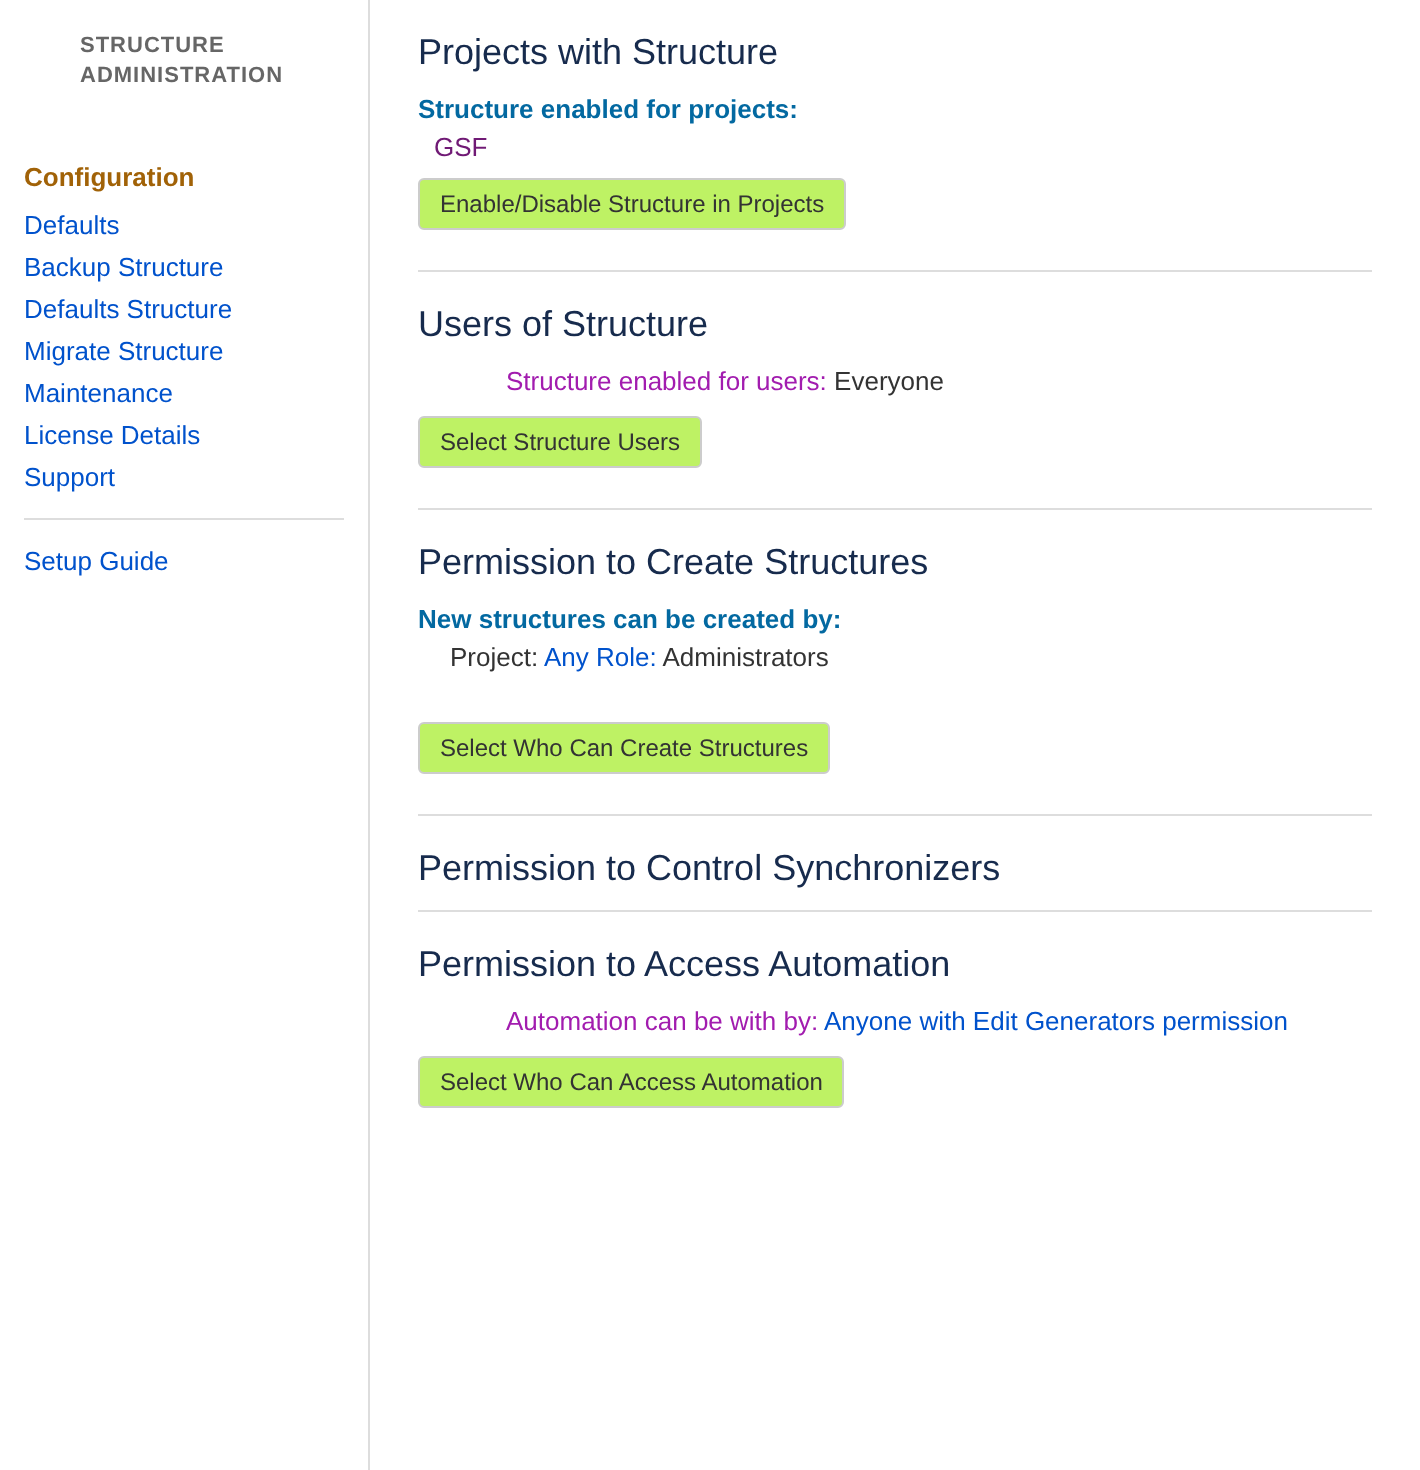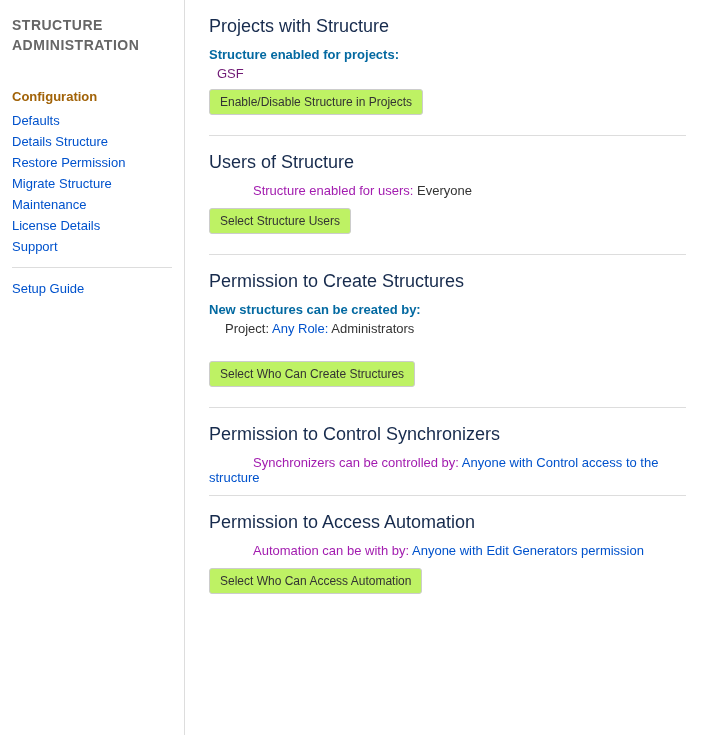--- a/index.html
+++ b/index.html
@@ -23,27 +23,28 @@
     .sidebar {
       width: 185px;
       min-width: 185px;
       border-right: 1px solid #ddd;
       padding: 16px 12px;
       background: #fff;
       height: 100%;
     }
 
     .sidebar-section-title {
-      font-size: 14px;
+      font-size: 11px;
       font-weight: bold;
       color: #666;
       text-transform: uppercase;
       letter-spacing: 0.5px;
       line-height: 1.4;
       margin-bottom: 4px;
+      margin-left: 28px;
     }
 
     .sidebar-current {
       font-weight: bold;
       color: #a16207;
       font-size: 13px;
       margin-bottom: 6px;
       margin-top: 34px;
     }
 
@@ -137,22 +138,22 @@
 <body>
 
 <div class="sidebar">
   <div class="sidebar-section-title">
     <span>STRUCTURE</span><br>
     <span>ADMINISTRATION</span>
   </div>
   <div class="sidebar-current">Configuration</div>
 
   <a class="sidebar-link">Defaults</a>
-  <a class="sidebar-link">Details Structure</a>
-  <a class="sidebar-link">Restore Permission</a>
+  <a class="sidebar-link">Backup Structure</a>
+  <a class="sidebar-link">Defaults Structure</a>
   <a class="sidebar-link">Migrate Structure</a>
   <a class="sidebar-link">Maintenance</a>
   <a class="sidebar-link">License Details</a>
   <a class="sidebar-link">Support</a>
 
   <hr class="sidebar-divider">
 
   <a class="sidebar-link">Setup Guide</a>
 </div>
 
@@ -187,24 +188,20 @@
       <span class="value-normal"> <span>Administrators</span></span>
     </div>
     <br>
     <button class="btn">Select Who Can Create Structures</button>
   </div>
 
   <hr class="section-divider">
 
   <div class="section">
     <h2 class="section-title">Permission to Control Synchronizers</h2>
-    <div class="section-info">
-      <span class="label">Synchronizers can be controlled by:</span>
-      <span class="value-blue"> <span>Anyone with Control access to the structure</span></span>
-    </div>
   </div>
 
   <hr class="section-divider">
 
   <div class="section">
     <h2 class="section-title">Permission to Access Automation</h2>
     <div class="section-info">
       <span class="label">Automation can be with by:</span>
       <span class="value-blue"> <span>Anyone with Edit Generators permission</span></span>
     </div>

